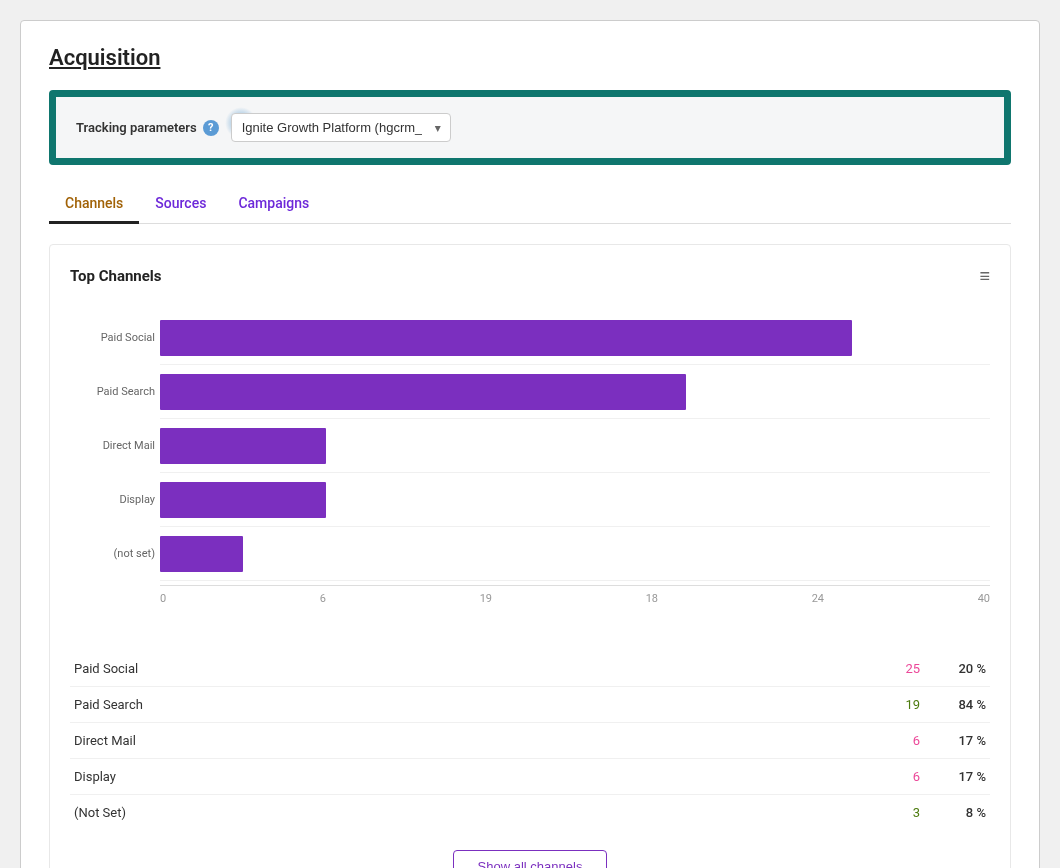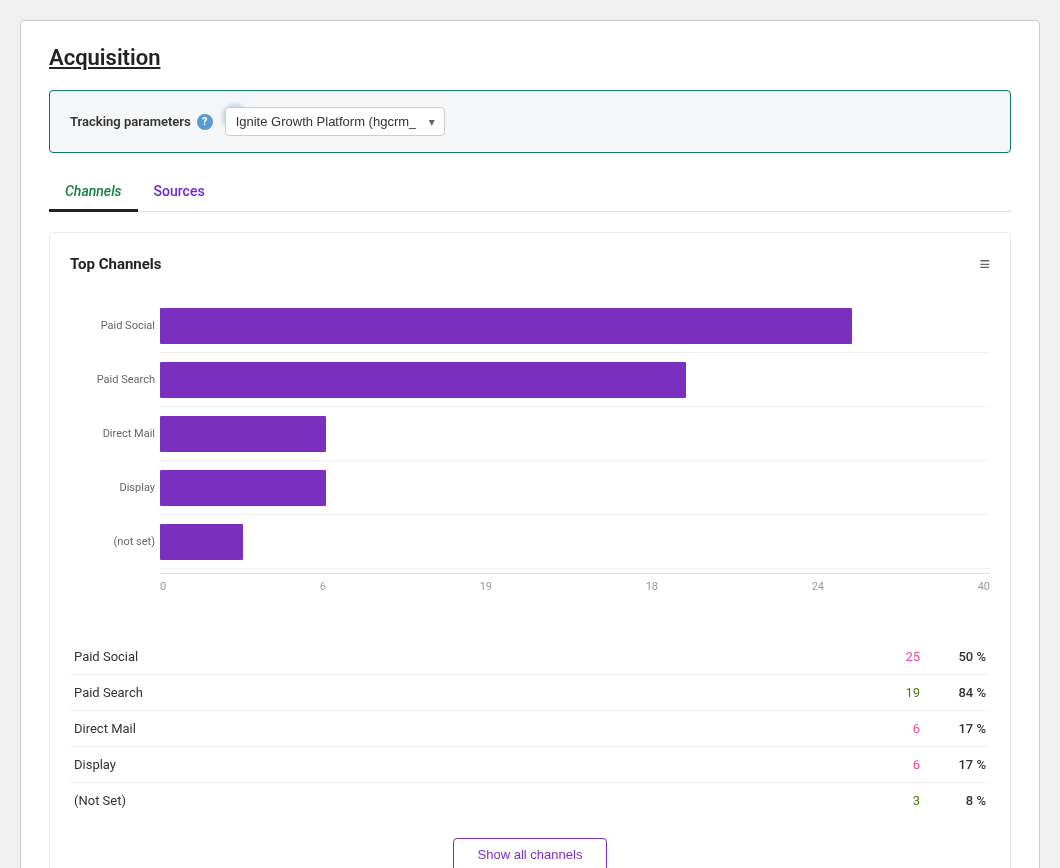--- a/index.html
+++ b/index.html
@@ -21,21 +21,21 @@
     }
     .page-title {
       font-size: 22px;
       font-weight: 600;
       color: #222;
       margin-bottom: 20px;
       text-decoration: underline;
     }
     .tracking-section {
       background: #f5f6f7;
-      border: 1px solid #0f766e;
+      border: 7px solid #0f766e;
       border-radius: 4px;
       padding: 16px 20px;
       margin-bottom: 20px;
       display: flex;
       align-items: center;
       gap: 12px;
     }
     .tracking-label {
       font-size: 13px;
       font-weight: 600;
@@ -94,23 +94,22 @@
       padding: 10px 16px;
       font-size: 14px;
       font-weight: 500;
       color: #6d28d9;
       cursor: pointer;
       border-bottom: 3px solid transparent;
       margin-bottom: -1px;
       text-decoration: none;
     }
     .tab.active {
-      color: #15803d;
+      color: #a16207;
       border-bottom-color: #222;
-      font-style: italic;
     }
     .chart-section {
       border: 1px solid #e8e8e8;
       border-radius: 4px;
       padding: 20px;
       margin-bottom: 0;
     }
     .chart-header {
       display: flex;
       justify-content: space-between;
@@ -255,20 +254,21 @@
       <div class="spinner-circle" data-name="spinner-overlay"></div>
       <select class="tracking-select" data-name="tracking-dropdown">
         <option>Ignite Growth Platform (hgcrm_)</option>
       </select>
     </div>
   </div>
 
   <div class="tabs" data-name="tabs-bar">
     <a class="tab active" data-name="tab-channels">Channels</a>
     <a class="tab" data-name="tab-sources">Sources</a>
+    <a class="tab" data-name="tab-campaigns">Campaigns</a>
   </div>
 
   <div class="chart-section" data-name="chart-section">
     <div class="chart-header" data-name="chart-header">
       <span class="chart-title" data-name="chart-title">Top Channels</span>
       <span class="menu-icon" data-name="menu-icon">≡</span>
     </div>
 
     <div class="bar-chart" data-name="bar-chart" id="bar-chart-container">
 
@@ -312,21 +312,21 @@
             <span class="x-axis-label" data-name="x-axis-label">40</span>
           </div>
         </div>
       </div>
 
     <div class="data-table" data-name="data-table" id="data-table-container">
 
     <div class="data-row" data-name="table-row">
       <span class="data-name" data-name="row-name">Paid Social</span>
       <span class="data-count" data-name="row-count">25</span>
-      <span class="data-pct" data-name="row-pct">50 %</span>
+      <span class="data-pct" data-name="row-pct">20 %</span>
     </div>
         <div class="data-row" data-name="table-row">
       <span class="data-name" data-name="row-name">Paid Search</span>
       <span class="data-count blue" data-name="row-count">19</span>
       <span class="data-pct" data-name="row-pct">84 %</span>
     </div>
         <div class="data-row" data-name="table-row">
       <span class="data-name" data-name="row-name">Direct Mail</span>
       <span class="data-count" data-name="row-count">6</span>
       <span class="data-pct" data-name="row-pct">17 %</span>

